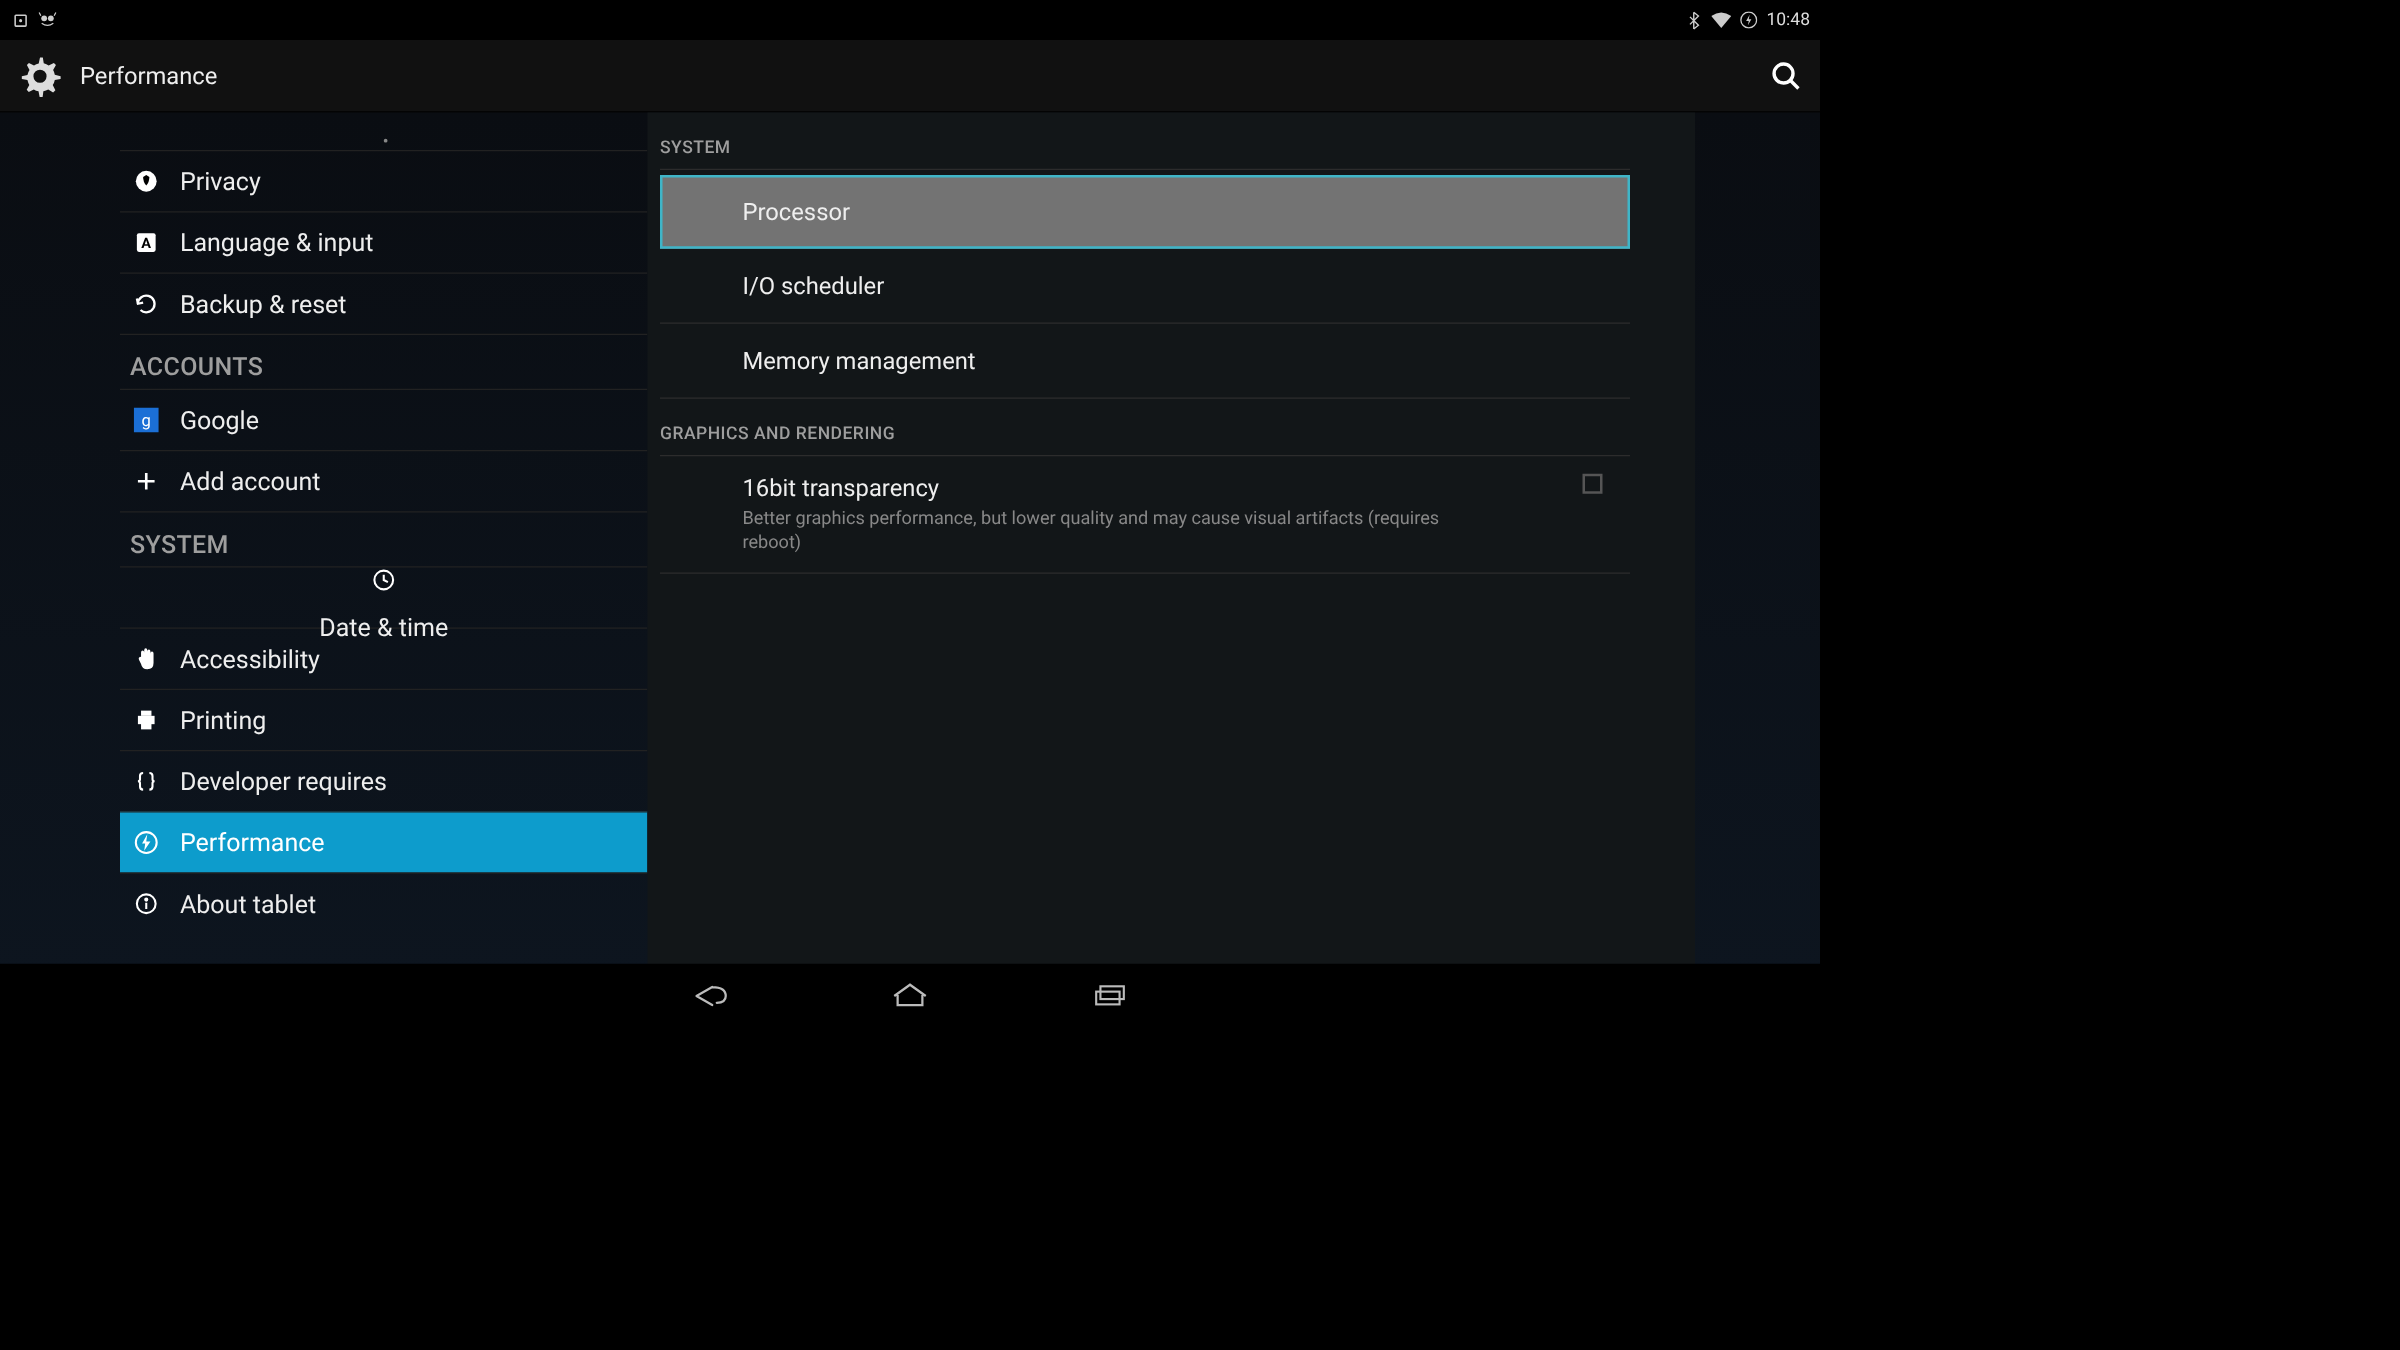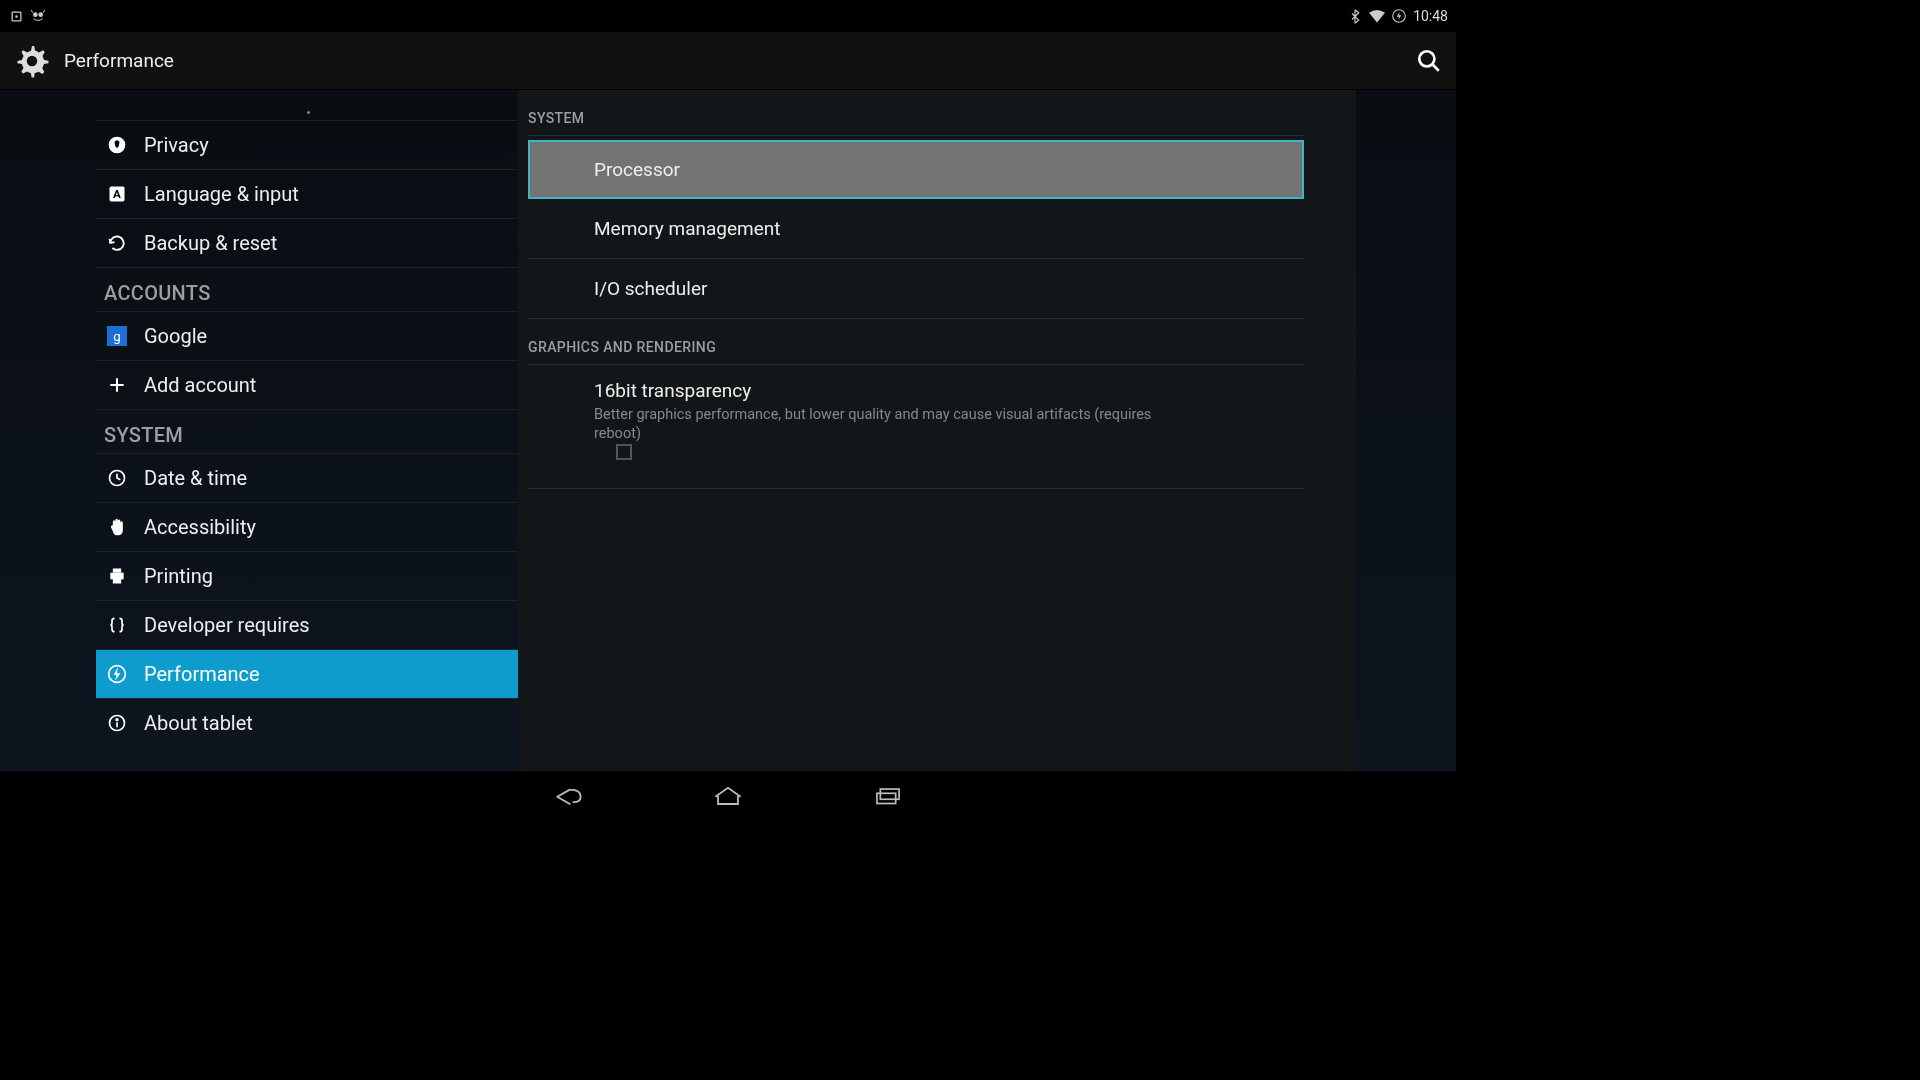--- a/index.html
+++ b/index.html
@@ -160,21 +160,21 @@
             <svg width="20" height="20" viewBox="0 0 24 24" stroke="#fff" stroke-width="2.5">
               <path d="M12 4 L12 20 M4 12 L20 12"></path>
             </svg>
           </span>
         <span class="sidebar-label">Add account</span>
       </div>
 
       <div class="section-divider"></div>
       <div class="sidebar-header">SYSTEM</div>
 
-      <div class="sidebar-item" style="border-top:1px solid #222;">
+      <div class="sidebar-item" style="border-top:1px solid #222;flex-direction:column;">
         <span class="icon">
             <svg width="20" height="20" viewBox="0 0 24 24" fill="none" stroke="#fff" stroke-width="2">
               <circle cx="12" cy="12" r="9"></circle>
               <path d="M12 7 L12 12 L16 14"></path>
             </svg>
           </span>
         <span class="sidebar-label">Date &amp; time</span>
       </div>
       <div class="sidebar-item">
         <span class="icon">
@@ -227,32 +227,32 @@
   <div class="detail">
     <div class="detail-header">SYSTEM</div>
 
     <div class="detail-item highlight">
       <div>
         <div class="detail-title">Processor</div>
       </div>
     </div>
     <div class="detail-item">
       <div>
+        <div class="detail-title">I/O scheduler</div>
+      </div>
+    </div>
+    <div class="detail-item">
+      <div>
         <div class="detail-title">Memory management</div>
       </div>
     </div>
-    <div class="detail-item">
-      <div>
-        <div class="detail-title">I/O scheduler</div>
-      </div>
-    </div>
 
     <div class="detail-header">GRAPHICS AND RENDERING</div>
 
-    <div class="detail-item" style="align-items:flex-start; padding-top:14px; padding-bottom:28px;flex-direction:column;">
+    <div class="detail-item" style="align-items:flex-start; padding-top:14px; padding-bottom:14px;">
       <div>
         <div class="detail-title">16bit transparency</div>
         <div class="detail-sub">Better graphics performance, but lower quality and may cause visual artifacts (requires reboot)</div>
       </div>
       <div class="check-slot">
         <div class="checkbox"></div>
       </div>
     </div>
   </div>
 </div>

